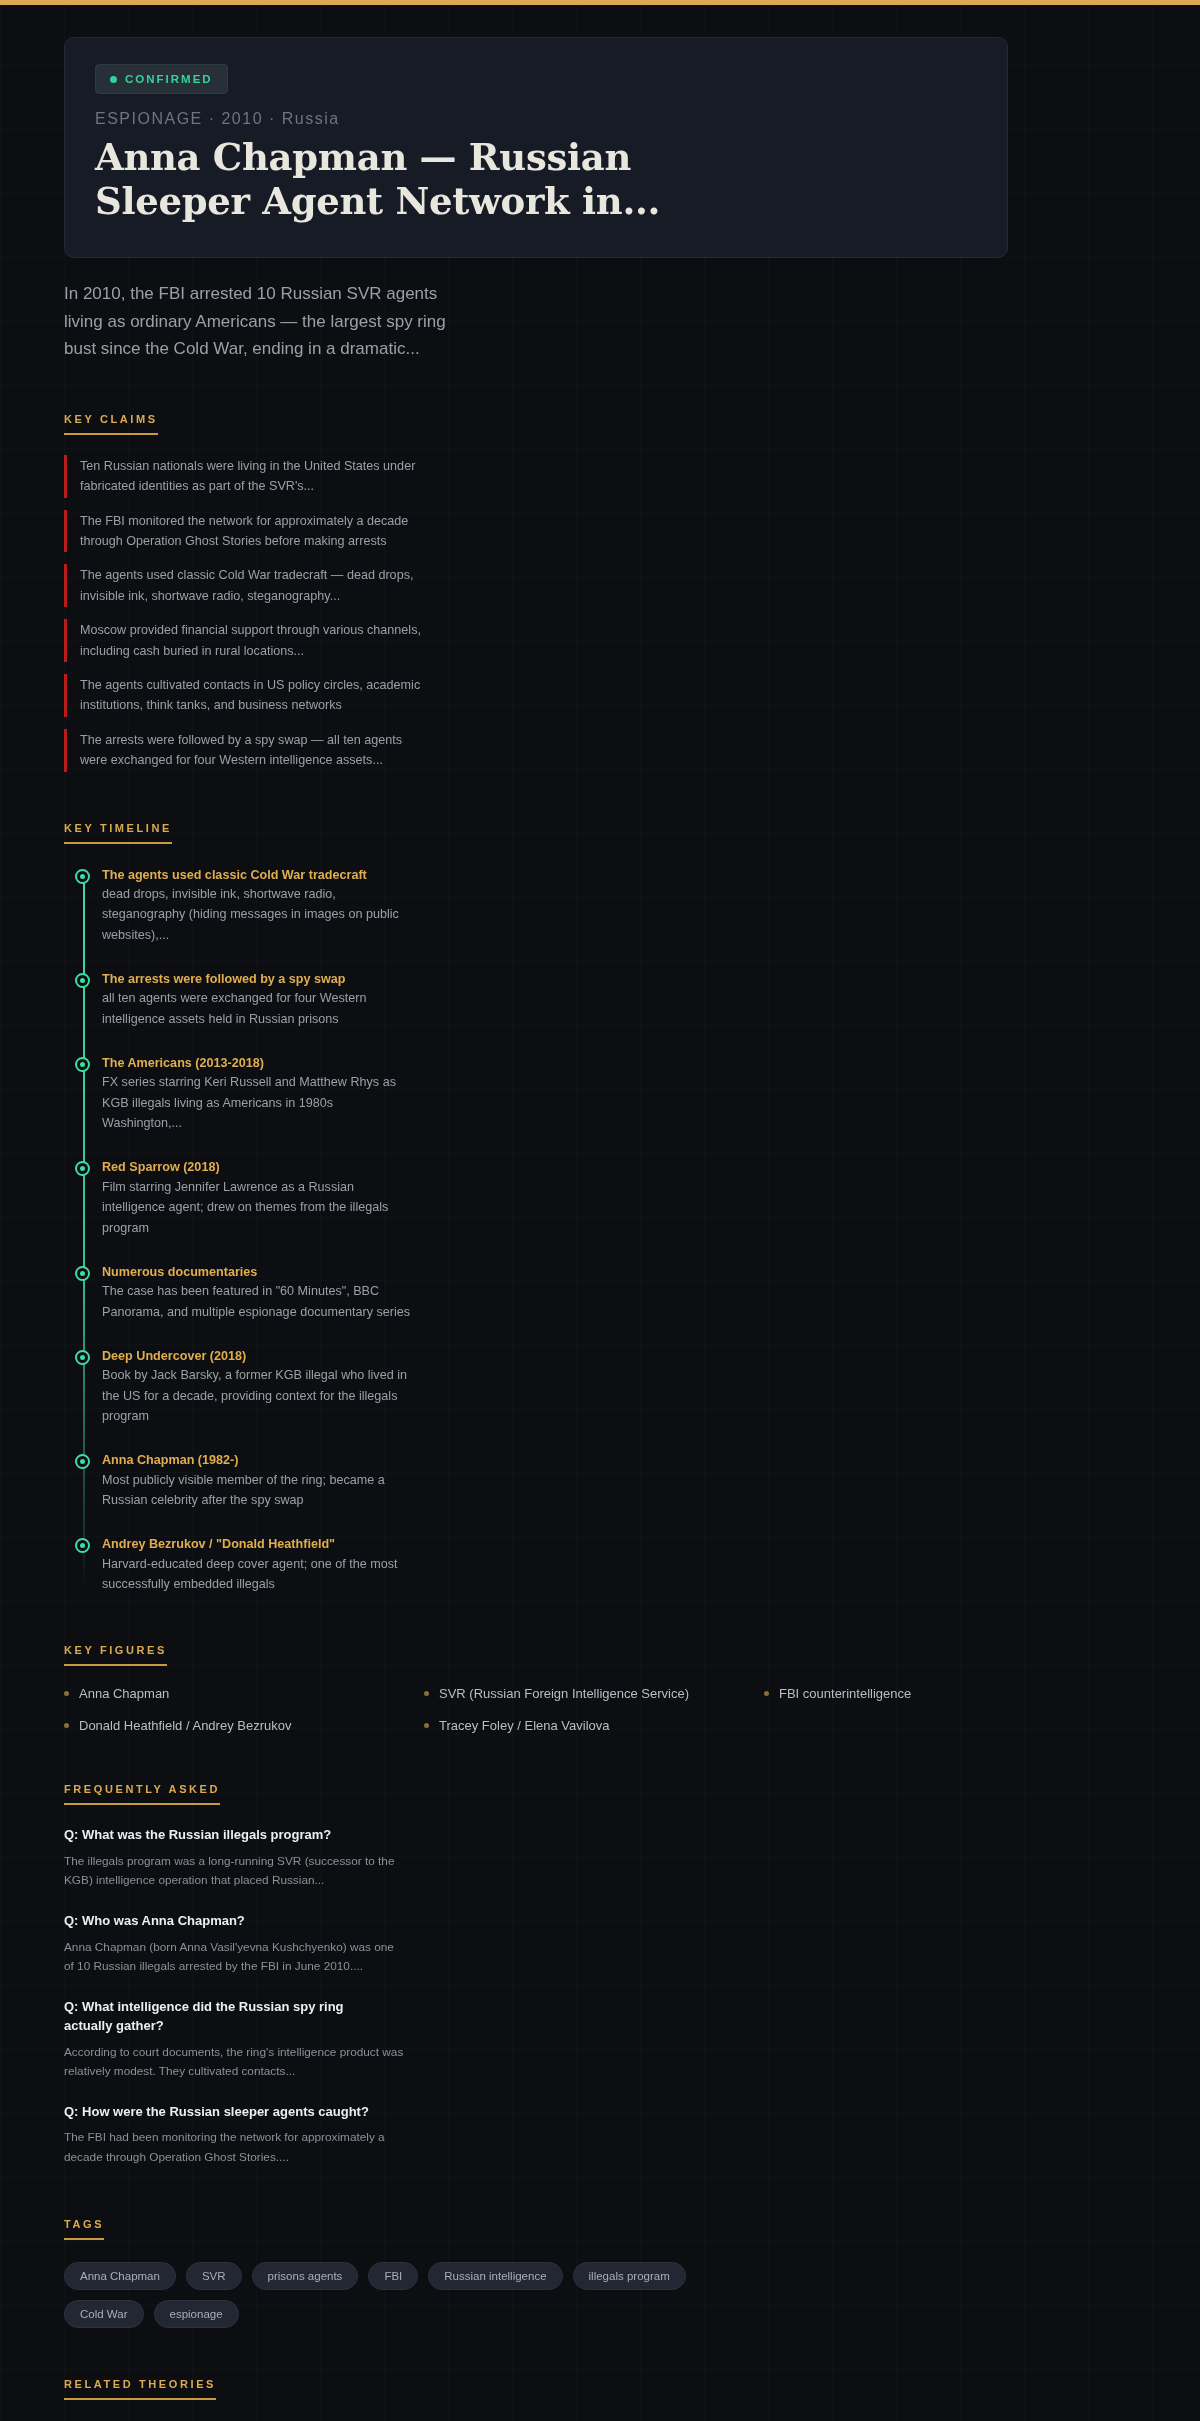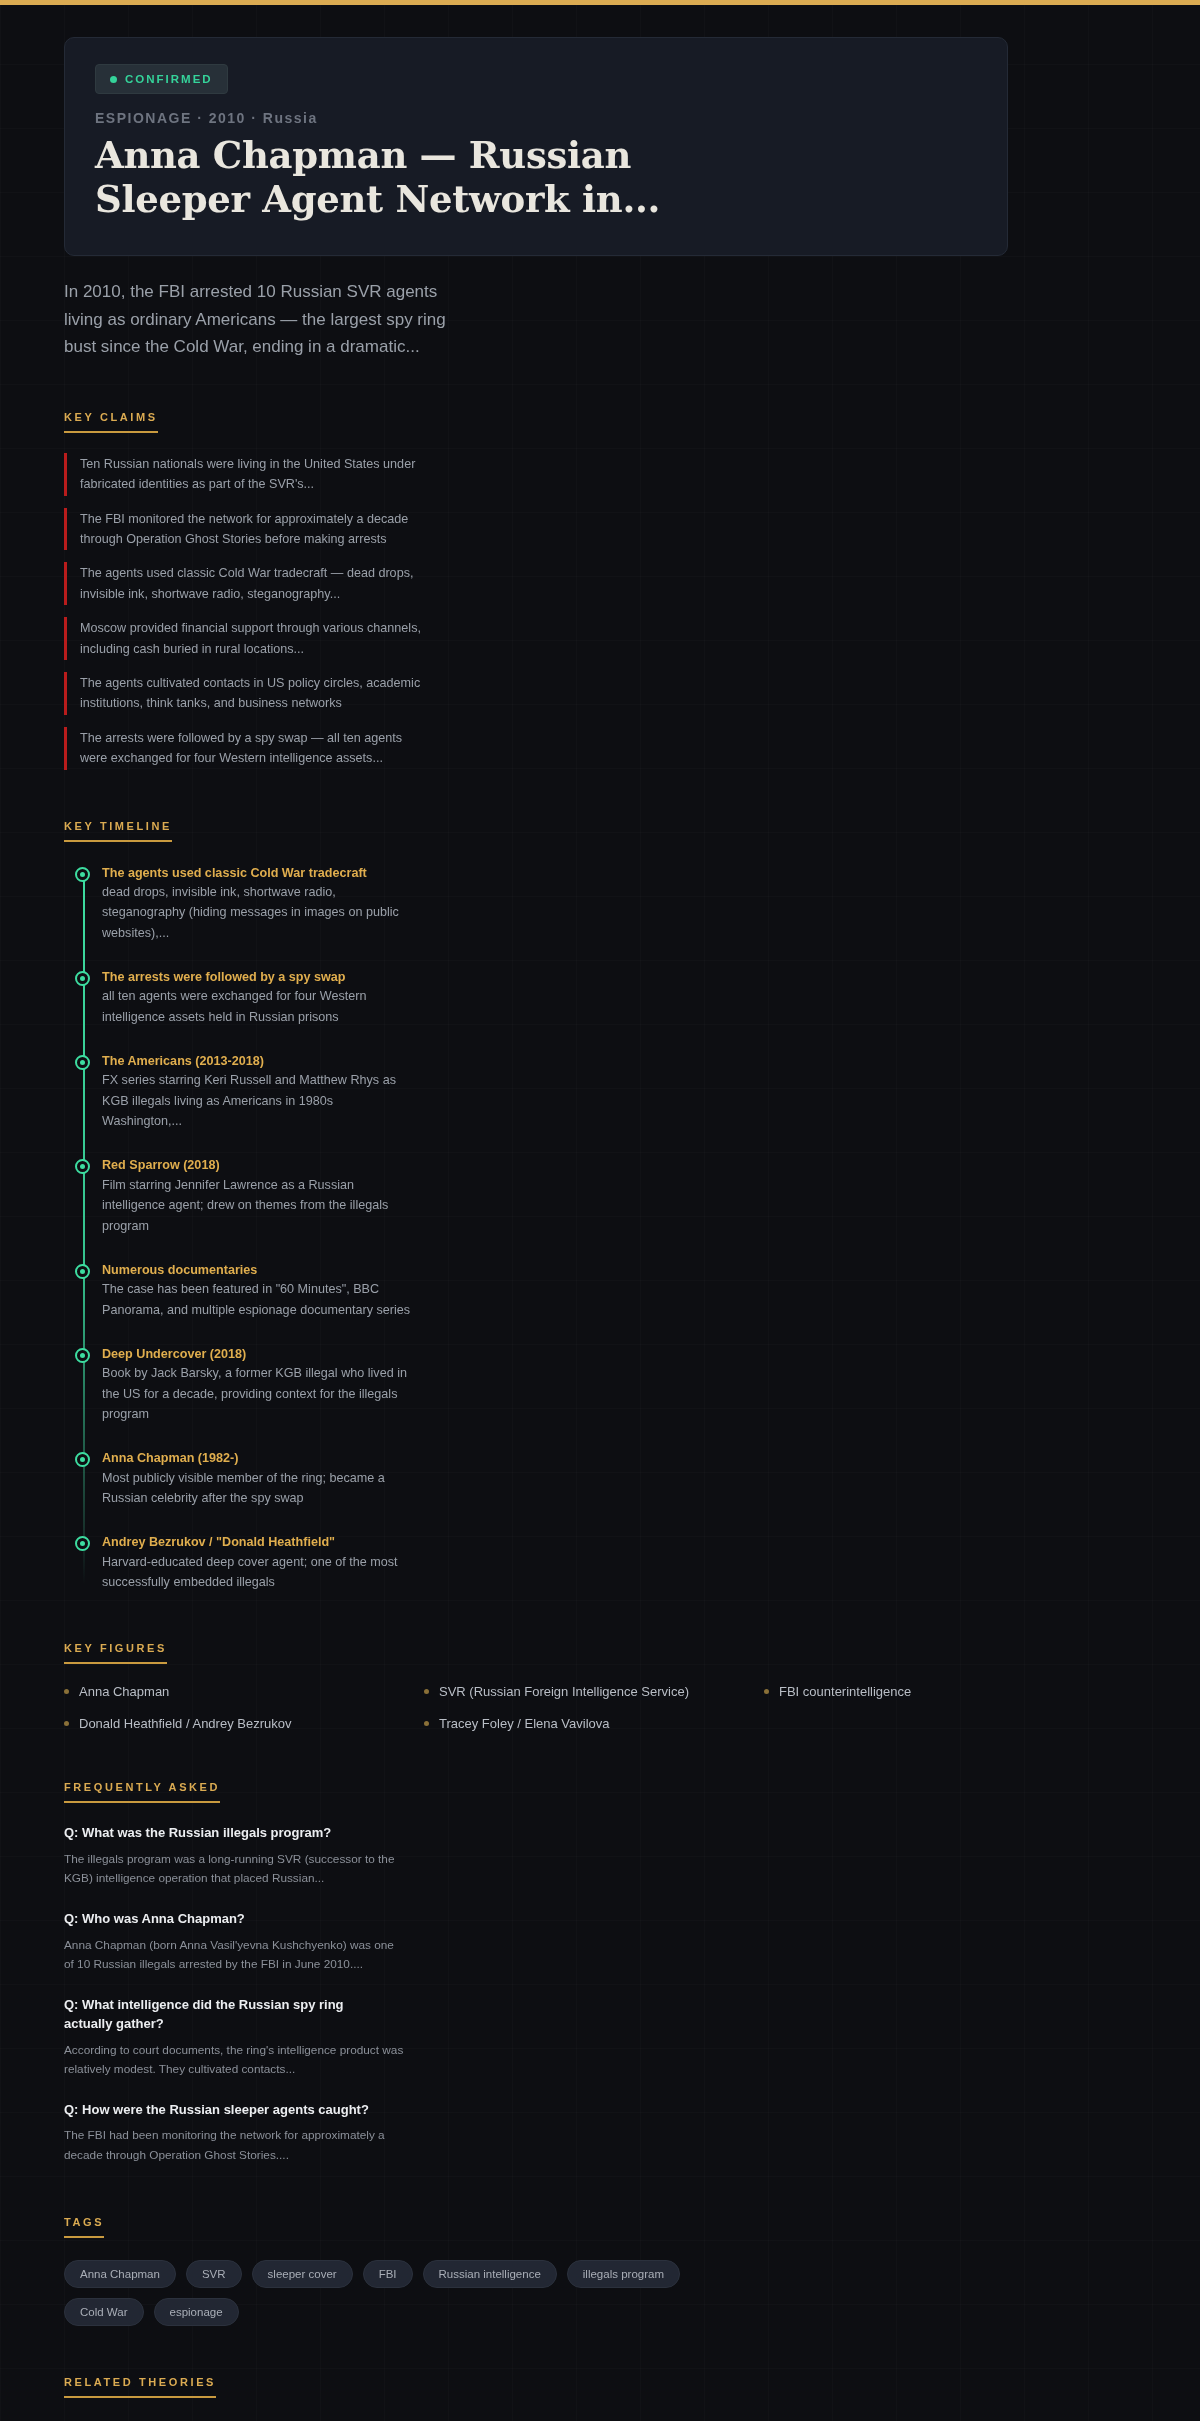--- a/index.html
+++ b/index.html
@@ -57,24 +57,23 @@
   }
   .status-dot {
     width: 7px; height: 7px;
     border-radius: 50%;
     background: #35d39a;
     display: inline-block;
   }
 
   .hero-meta {
     margin-top: 16px;
-    font-size: 14px;
+    font-size: 16px;
     letter-spacing: 1.5px;
     color: #6e7480;
-    font-weight: bold;
   }
 
   .hero-title {
     margin-top: 8px;
     font-family: "DejaVu Serif", "Liberation Serif", serif;
     font-size: 37px;
     line-height: 1.18;
     font-weight: bold;
     color: #e9e6de;
     letter-spacing: -0.3px;
@@ -365,21 +364,21 @@
           <div class="faq-a">The FBI had been monitoring the network for approximately a decade through Operation Ghost Stories....</div>
         </div>
       </div>
     </div>
 
     <div class="sec">
       <div class="sec-head">TAGS</div>
       <div class="tags">
         <span class="tag">Anna Chapman</span>
         <span class="tag">SVR</span>
-        <span class="tag">sleeper cover</span>
+        <span class="tag">prisons agents</span>
         <span class="tag">FBI</span>
         <span class="tag">Russian intelligence</span>
         <span class="tag">illegals program</span>
         <span class="tag">Cold War</span>
         <span class="tag">espionage</span>
       </div>
     </div>
 
     <div class="sec">
       <div class="sec-head">RELATED THEORIES</div>

